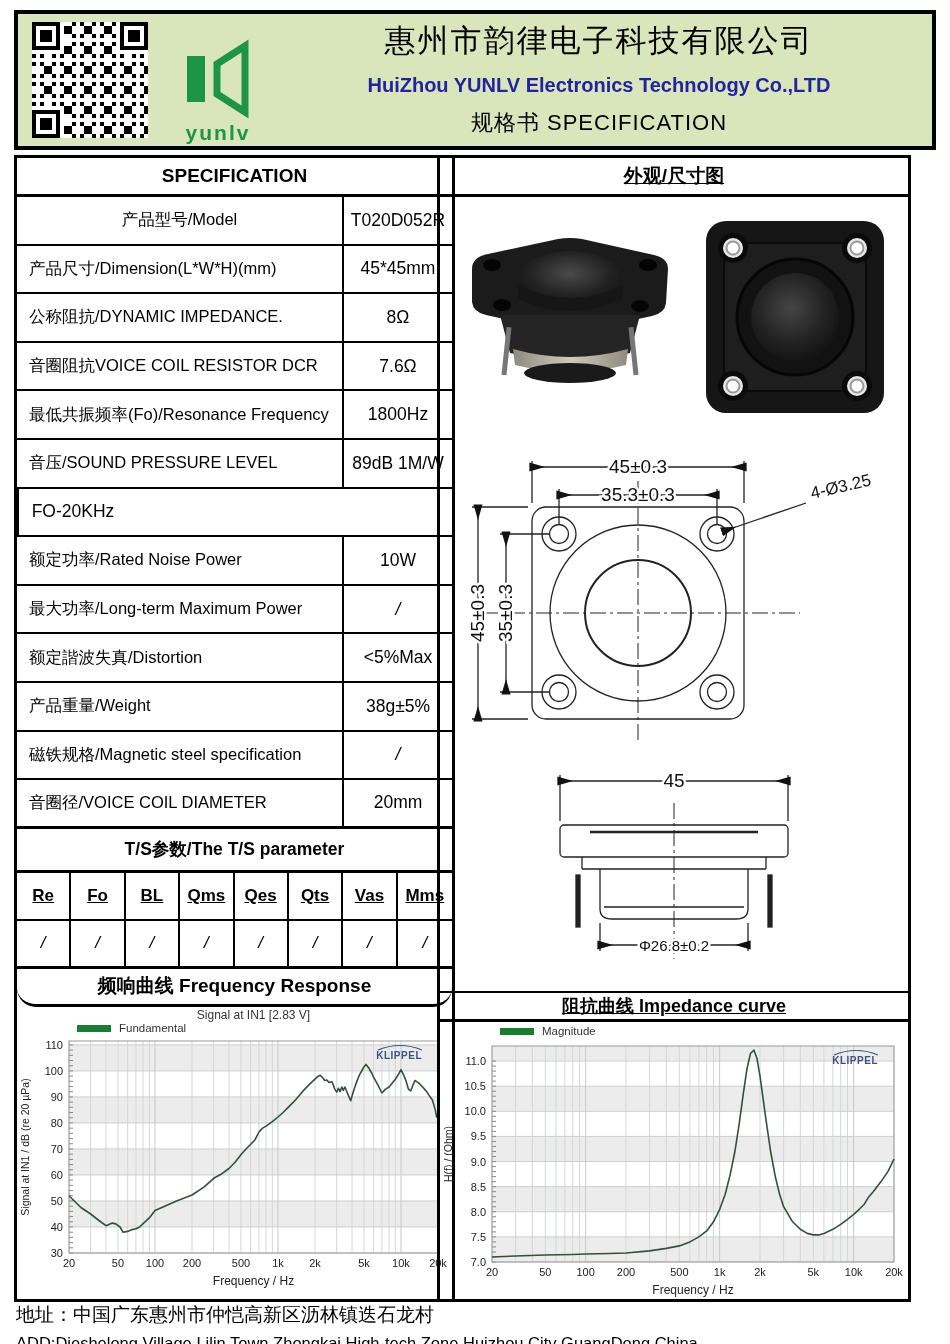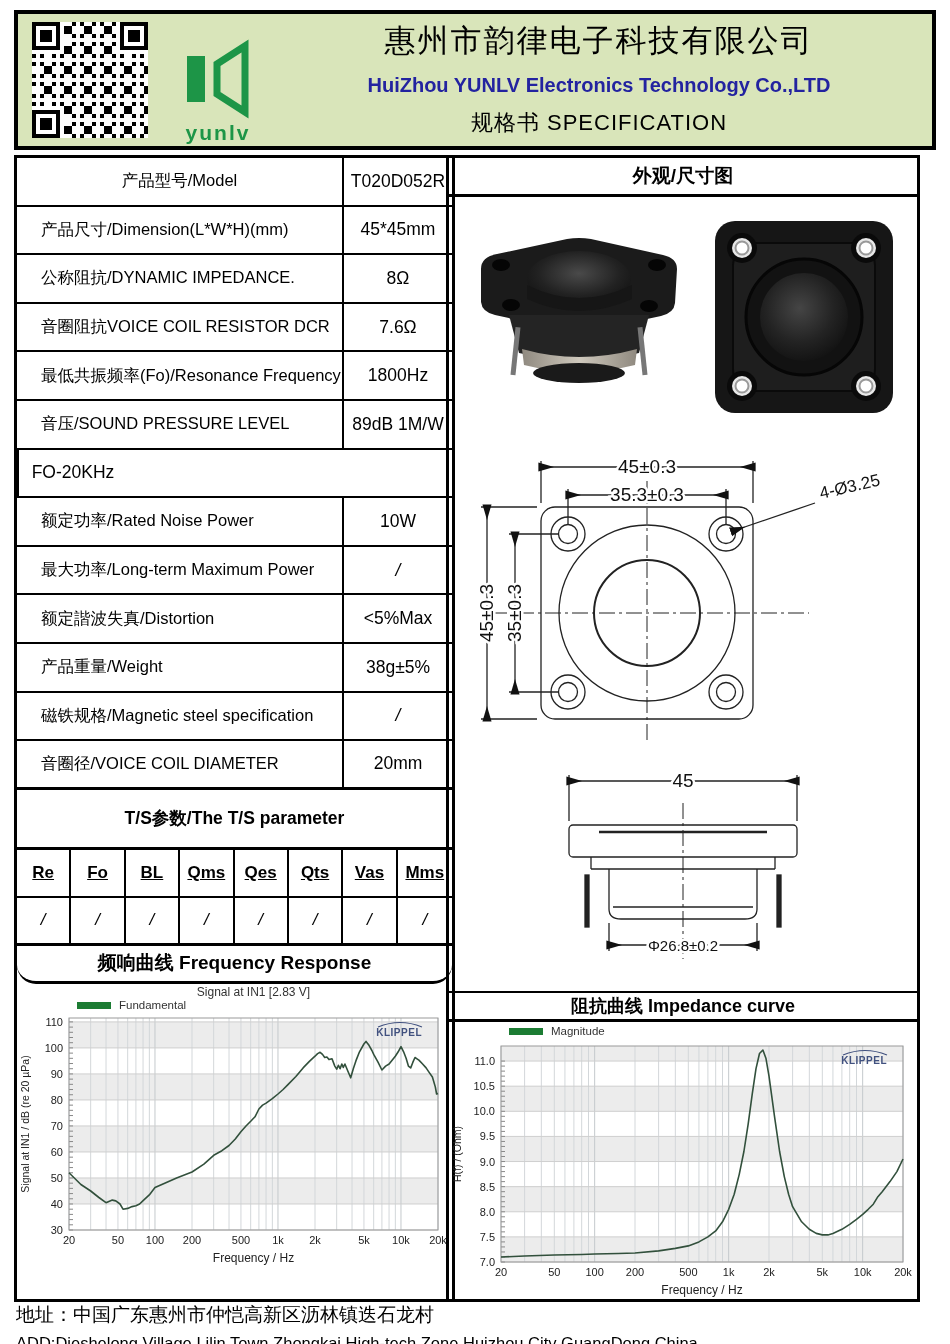--- a/index.html
+++ b/index.html
@@ -18,35 +18,35 @@
   .logoTxt{font-weight:bold;font-size:21px;letter-spacing:2px;color:var(--brand-green,#1d9547);
            text-transform:lowercase;line-height:1;margin-top:2px;}
   .titles{flex:1;display:flex;flex-direction:column;justify-content:space-between;
           text-align:center;height:118px;padding:2px 18px 4px 6px;}
   .t-cn{font-size:31px;letter-spacing:2px;font-family:"Liberation Serif","DejaVu Serif",serif;}
   .t-en{font-size:20px;font-weight:bold;color:var(--accent-blue,#2323a0);}
   .t-doc{font-size:22px;letter-spacing:1px;}
 
   
   .col-left {left:14px; top:155px;width:441px;height:1147px;border:3px solid #000;}
-  .col-right{left:446px;top:155px;width:474px;height:1147px;border:3px solid #000;}
+  .col-right{left:437px;top:155px;width:474px;height:1147px;border:3px solid #000;text-decoration:underline;}
   .sec-title{height:36px;border-bottom:3px solid #000;display:flex;align-items:center;
              justify-content:center;font-weight:bold;font-size:19px;}
 
   
   .spec-row{display:flex;height:48.6px;border-bottom:2px solid #000;box-sizing:border-box;}
   .spec-row:last-child{border-bottom:3px solid #000;justify-content:space-between;}
-  .spec-label{flex:1;display:flex;align-items:center;padding-left:24px;font-size:16.5px;}
+  .spec-label{flex:1;display:flex;align-items:center;padding-left:12px;font-size:16.5px;}
   .spec-row.center .spec-label{justify-content:center;padding-left:0;}
   .spec-value{width:110px;border-left:2px solid #000;display:flex;align-items:center;
               justify-content:center;font-size:17.5px;box-sizing:border-box;}
   .spec-value.slash{font-style:italic;}
 
   
-  .ts-title{height:60px;border-bottom:3px solid #000;display:flex;align-items:center;
+  .ts-title{height:44px;border-bottom:3px solid #000;display:flex;align-items:center;
             justify-content:center;font-weight:bold;font-size:17.5px;box-sizing:border-box;}
   .ts-grid{display:grid;grid-template-columns:repeat(8,1fr);height:48px;box-sizing:border-box;}
   .ts-grid div{display:flex;align-items:center;justify-content:center;border-right:2px solid #000;
                border-bottom:2px solid #000;font-size:17px;box-sizing:border-box;}
   .ts-grid div:last-child{border-right:0;}
   .ts-grid.vals div{font-style:italic;border-bottom:3px solid #000;}
   .ts-grid.heads div{font-weight:bold;text-decoration:underline;}
 
   .fr-title{height:38px;border-bottom:3px solid #000;display:flex;align-items:center;
             justify-content:center;font-weight:bold;font-size:19px;box-sizing:border-box;border-radius:23px;}
@@ -311,20 +311,21 @@
       <div class="logoTxt">YUNLV</div>
     </div>
     <div class="titles">
       <div class="t-cn">惠州市韵律电子科技有限公司</div>
       <div class="t-en">HuiZhou YUNLV Electronics Technology Co.,LTD</div>
       <div class="t-doc">规格书  SPECIFICATION</div>
     </div>
   </div>
 
   <div class="abs col-left">
+    <div class="sec-title">SPECIFICATION</div>
     <div>
         <div class="spec-row center">
           <div class="spec-label">产品型号/Model</div>
           <div class="spec-value">T020D052R</div>
         </div>
         <div class="spec-row">
           <div class="spec-label">产品尺寸/Dimension(L*W*H)(mm)</div>
           <div class="spec-value">45*45mm</div>
         </div>
         <div class="spec-row">

